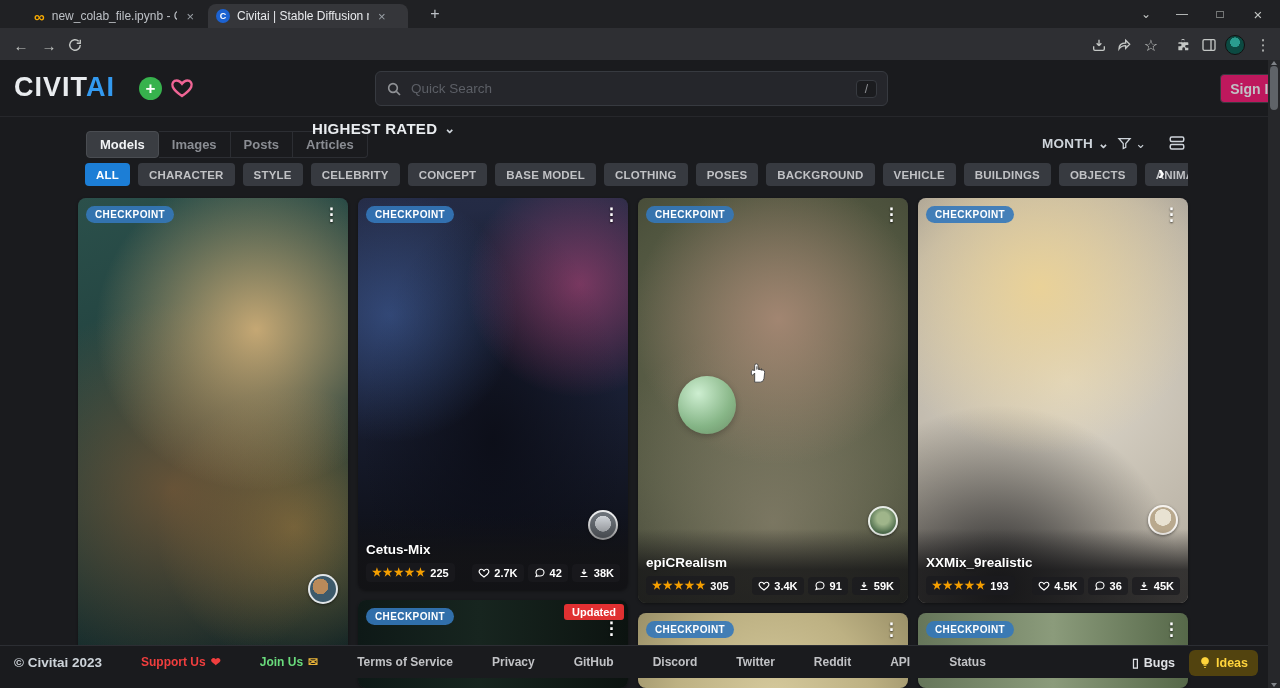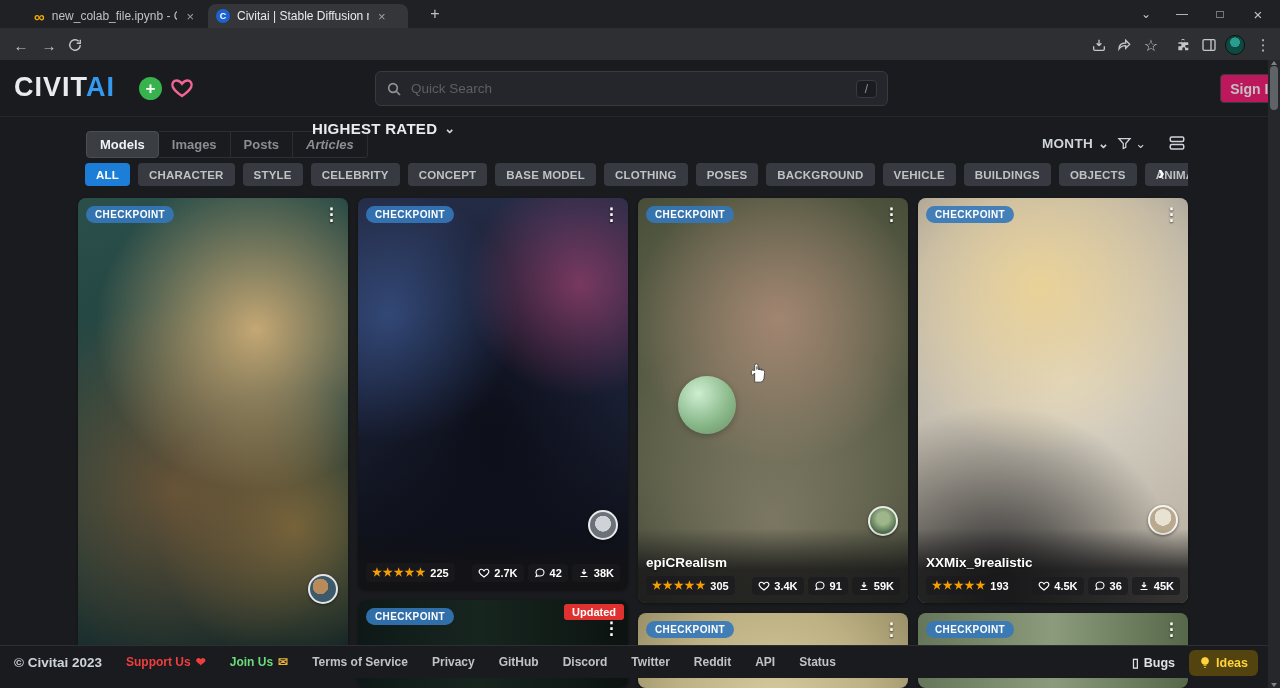--- a/index.html
+++ b/index.html
@@ -52,21 +52,21 @@
     color:#909296; font-size:12px; }
   .signin { position:absolute; left:1172px; top:74px; width:67px; height:29px; background:#be185d;
     border:1px solid #373a40; border-radius:4px; color:#c1c2c5; font-size:14px; font-weight:600;
     display:flex; align-items:center; justify-content:center;margin-left:48px; }
 
   
   .seg { position:absolute; left:86px; top:131px; display:flex; height:27px; }
   .seg-item { padding:0 13px; display:flex; align-items:center; font-size:13px; font-weight:700;
     color:#8a8d93; border:1px solid #2c2e33; border-left:none; }
   .seg-item:first-child { border-left:1px solid #2c2e33; border-radius:4px 0 0 4px; }
-  .seg-item:last-child { border-radius:0 4px 4px 0;font-style:italic; }
+  .seg-item:last-child { border-radius:0 4px 4px 0; }
   .seg-item.active { background:#3a3d42; border:1px solid #4a4d52; border-radius:4px; color:#f1f3f5; }
   .sort-label { position:absolute; left:312px; top:120px; font-size:15px; font-weight:800;
     letter-spacing:.3px; color:#e9ecef; display:flex; gap:7px; align-items:center; }
   .right-ctrls { position:absolute; left:1042px; top:134px; display:flex; align-items:center; gap:8px;
     color:#ced4da; }
   .period { font-size:13.5px; font-weight:800; letter-spacing:.3px; display:flex; gap:5px; align-items:center; }
   .caret { font-size:13px; color:#ced4da; line-height:1; }
   .chips { position:absolute; left:85px; top:163px; width:1103px; height:24px; display:flex; gap:8px;
     overflow:hidden; }
   .chip { background:#373a40; color:#c1c2c5; font-size:11.5px; font-weight:700; letter-spacing:.2px;
@@ -122,21 +122,21 @@
     radial-gradient(circle at 55% 45%, #ded8cb, #bcb5a8 70%, #9c958a); }
   .img-p1 { background:linear-gradient(90deg, #0e1917, #17251f 45%, #0c1310); }
   .img-p2 { background:radial-gradient(circle at 50% 120%, #d6ca9d, #bdb183 60%, #9a9068); }
   .img-p3 { background:linear-gradient(90deg, #66765a, #8b9b7b 50%, #566849); }
   .bubble { position:absolute; left:40px; top:178px; width:58px; height:58px; border-radius:50%;
     background:radial-gradient(circle at 35% 30%, rgba(210,245,215,.95), rgba(140,205,150,.75) 60%, rgba(100,160,110,.6));
     box-shadow:0 2px 6px rgba(0,0,0,.25); }
 
   
   .footer { position:absolute; left:0; top:645px; width:1280px; height:33px; background:#1a1b1e;
-    border-top:1px solid #2c2e33; display:flex; align-items:center; gap:24px; padding:0 14px;
+    border-top:1px solid #2c2e33; display:flex; align-items:center; gap:39px; padding:0 14px;
     z-index:5; }
   .f-copy { color:#ced4da; font-size:13.5px; font-weight:800; }
   .f-support { color:#f03e3e; font-size:12px; font-weight:700; display:flex; gap:5px; align-items:center; }
   .f-join { color:#69db7c; font-size:12px; font-weight:700; display:flex; gap:5px; align-items:center; }
   .f-join .env { color:#e8b339; }
   .f-link { color:#c1c2c5; font-size:12px; font-weight:600; }
   .f-right { position:absolute; right:22px; top:0; height:33px; display:flex; align-items:center; gap:14px; }
   .f-bugs { color:#dfe1e5; font-size:12.5px; font-weight:600; display:flex; gap:5px; align-items:center; }
   .ideas-btn { background:#52430f; border-radius:6px; height:26px; padding:0 10px; display:flex;
     align-items:center; gap:5px; color:#ffd43b; font-size:12.5px; font-weight:700; }
@@ -294,20 +294,21 @@
     <span class="card-dots">⋮</span>
     <span class="avatar av-ds" style="right:10px; top:376px;"></span>
   </div>
 
   <div class="card" style="left:358px; top:198px; height:392px;">
     <div class="card-img img-cetus"></div>
     <span class="badge-checkpoint">CHECKPOINT</span>
     <span class="card-dots">⋮</span>
     <span class="avatar av-cetus" style="right:10px; top:312px;"></span>
     <div class="card-bottom">
+      <div class="card-title">Cetus-Mix</div>
       <div class="card-stats">
         <span class="pill">
           <span class="stars">★★★★★</span>
           <span>225</span>
         </span>
         <span class="spacer"></span>
         <span class="pill">
           <svg width="12" height="12" viewBox="0 0 24 24" fill="none" stroke="#fff" stroke-width="2.4">
               <path d="M12 20s-7.5-4.9-9.3-9.2C1.4 7.6 3.5 4.5 6.7 4.5c2 0 3.8 1.2 5.3 3.2 1.5-2 3.3-3.2 5.3-3.2 3.2 0 5.3 3.1 4 6.3C19.5 15.1 12 20 12 20z"></path>
             </svg>

